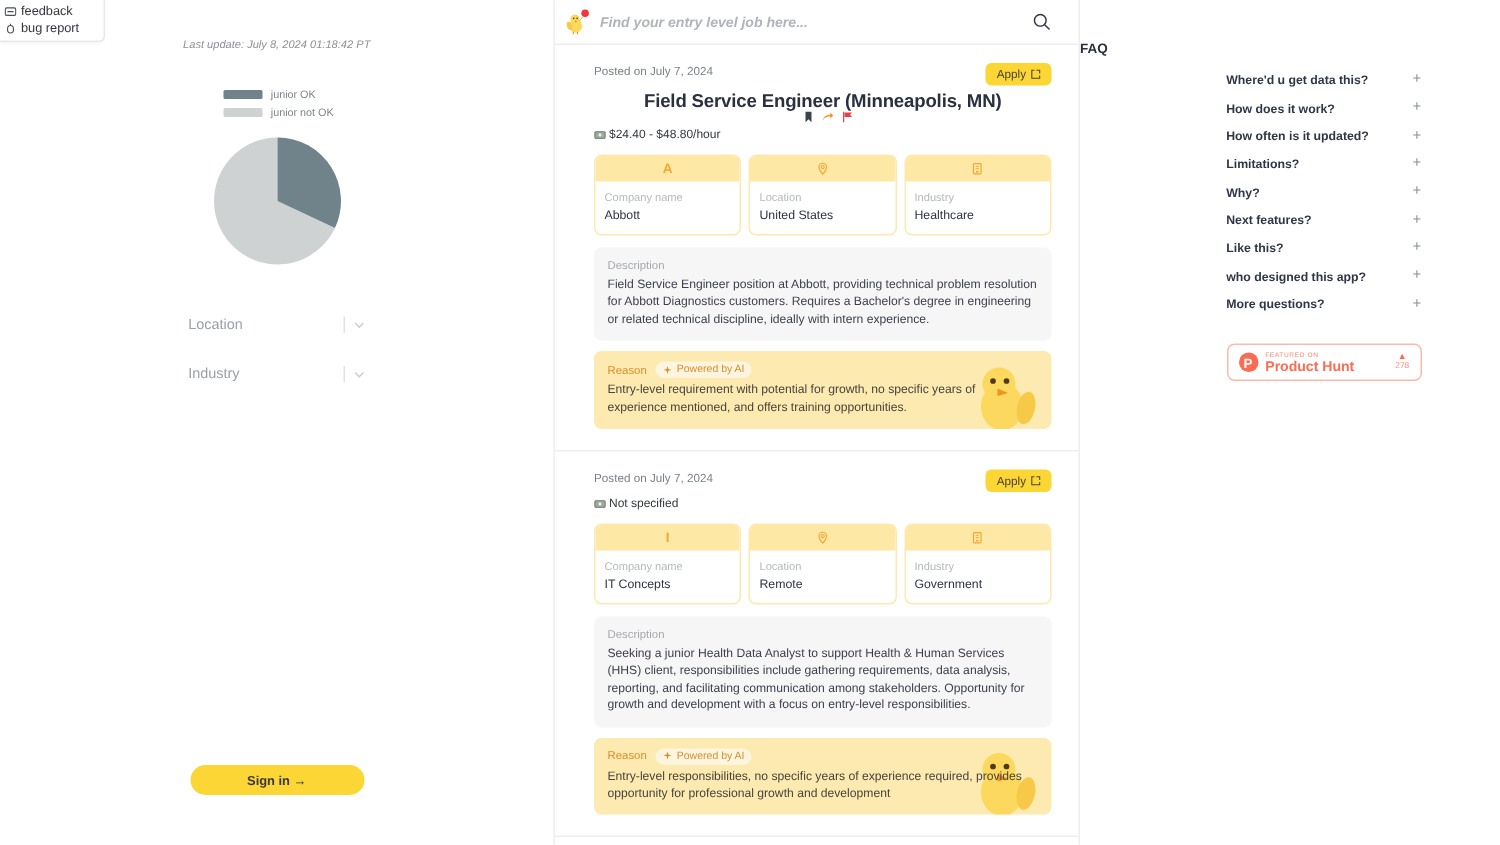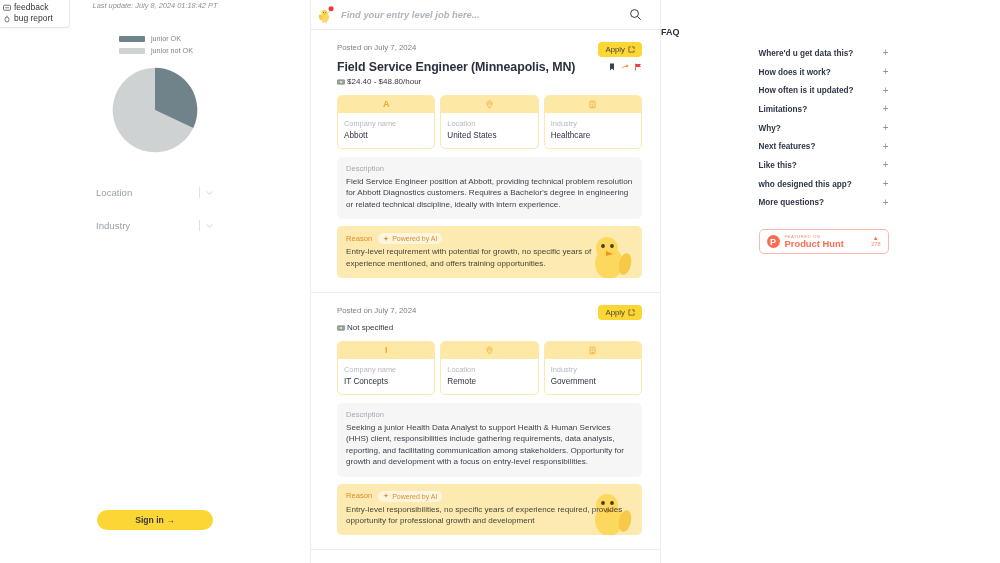--- a/index.html
+++ b/index.html
@@ -23,24 +23,24 @@
     padding: 2px 3px 3px 3px;
     z-index: 40;
     box-shadow: 0 1px 2px rgba(0,0,0,.04);
   }
   .fw-row { display: flex; align-items: center; gap: 3px; font-size: 8.5px; color: #33353d; line-height: 11px; white-space: nowrap; }
   .fw-ico { width: 8px; height: 8px; display: inline-flex; align-items: center; justify-content: center; flex: none; }
   .fw-ico svg { width: 8px; height: 8px; display: block; }
 
   
   .left-col {
-    width: 311px; flex: none;
+    width: 370px; flex: none;
     border-right: 1px solid #ededed;
     position: relative;
-    padding-top: 1px;
+    padding-top: 25px;
   }
   .last-update {
     width: 160px; margin: 0 auto;
     text-align: center;
     font-style: italic;
     font-size: 7.4px;
     line-height: 9.5px;
     color: #8d9096;
   }
   .legend { margin: 22px auto 0; width: 140px; }
@@ -106,21 +106,21 @@
   .apply-btn {
     background: #fcd635; border: none; border-radius: 4px;
     padding: 3px 7px;
     font-family: "Liberation Sans", sans-serif;
     font-size: 7.8px; color: #4a4335; cursor: pointer;
     display: inline-flex; align-items: center; gap: 3px;
     line-height: 9px;
   }
   .apply-btn svg { width: 7px; height: 7px; display: block; }
 
-  .job-title-row { display: flex; align-items: center; justify-content: space-between; margin-top: 3px; }
+  .job-title-row { display: flex; align-items: center; margin-top: 3px; flex-direction: column; }
   .job-title { font-size: 12.4px; font-weight: bold; color: #2b3040; letter-spacing: -0.1px; }
   .job-actions { display: flex; align-items: center; gap: 5px; flex: none; margin-left: 6px; }
   .job-actions span { width: 8px; height: 8px; cursor: pointer; display: block; }
   .job-actions svg { width: 8px; height: 8px; display: block; }
 
   .salary-row { display: flex; align-items: center; gap: 2px; margin-top: 3px; }
   .salary-ico { width: 8px; height: 8px; flex: none; }
   .salary-ico svg { width: 8px; height: 8px; display: block; }
   .salary-txt { font-size: 8px; color: #343840; }
 

